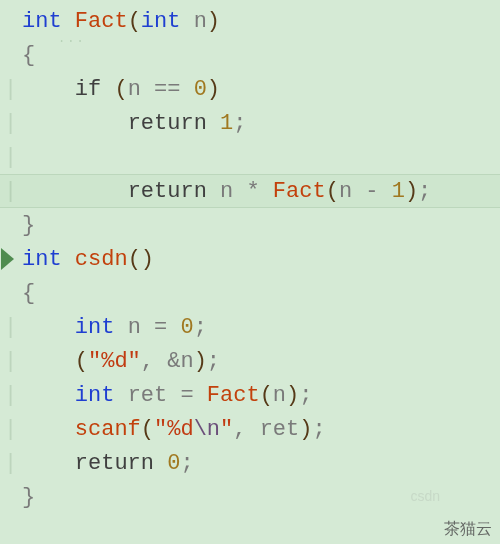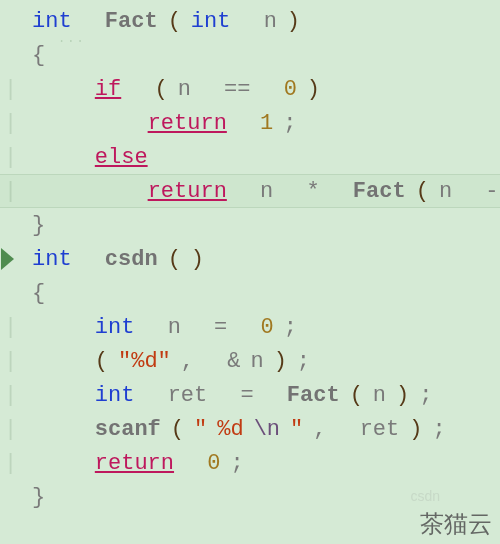--- a/index.html
+++ b/index.html
@@ -20,21 +20,20 @@
     box-sizing: border-box;
   }
   .line {
     display: flex;
     align-items: center;
     height: 34px;
     padding-left: 4px;
     white-space: pre;
     position: relative;
     color: #222;
-    gap: 10px;
   }
   .gutter {
     width: 18px;
     display: inline-block;
     flex-shrink: 0;
     color: #b7d2b7;
   }
   .guide {
     color: rgba(120,150,120,0.25);
   }
@@ -55,22 +54,22 @@
     position: absolute;
     left: 1px;
     top: 6px;
     width: 0;
     height: 0;
     border-top: 11px solid transparent;
     border-bottom: 11px solid transparent;
     border-left: 13px solid #4f8c4f;
   }
   .tok-kw { color: #1f3fd1; }
-  .tok-ctrl { color: #be185d; text-decoration: underline; }
-  .tok-fn { color: #737373; font-weight: bold; }
+  .tok-ctrl { color: #404040; }
+  .tok-fn { color: #c2410c; }
   .tok-paren { color: #563a18; }
   .tok-brace { color: #7a7a7a; }
   .tok-op { color: #7a7a7a; }
   .tok-num { color: #a07820; }
   .tok-str { color: #c13b12; }
   .tok-esc { color: #6b4f7a; }
   .tok-id { color: #7a7a7a; }
   .tok-semi { color: #7a7a7a; }
   .dots {
     position: absolute;
@@ -78,21 +77,21 @@
     top: 32px;
     color: #b7d2b7;
     font-size: 12px;
     letter-spacing: 2px;
   }
   .watermark {
     position: absolute;
     right: 8px;
     bottom: 4px;
     font-family: "Microsoft YaHei", sans-serif;
-    font-size: 24px;
+    font-size: 16px;
     color: rgba(80,80,80,0.85);
     pointer-events: none;
   }
   .faint-watermark {
     position: absolute;
     right: 60px;
     bottom: 40px;
     font-family: sans-serif;
     font-size: 14px;
     color: rgba(120,120,120,0.15);
@@ -121,21 +120,21 @@
     <span>    </span><span class="tok-ctrl">if</span><span> </span><span class="tok-paren">(</span><span class="tok-id">n</span><span> </span><span class="tok-op">==</span><span> </span><span class="tok-num">0</span><span class="tok-paren">)</span>
   </div>
 
   <div class="line">
     <span class="gutter guide">|</span>
     <span>        </span><span class="tok-ctrl">return</span><span> </span><span class="tok-num">1</span><span class="tok-semi">;</span>
   </div>
 
   <div class="line">
     <span class="gutter guide">|</span>
-    <span>    </span><span class="tok-ctrl">else</span>
+    <span>    </span>
   </div>
 
   <div class="line highlighted">
     <span class="gutter guide">|</span>
     <span>        </span><span class="tok-ctrl">return</span><span> </span><span class="tok-id">n</span><span> </span><span class="tok-op">*</span><span> </span><span class="tok-fn">Fact</span><span class="tok-paren">(</span><span class="tok-id">n</span><span> </span><span class="tok-op">-</span><span> </span><span class="tok-num">1</span><span class="tok-paren">)</span><span class="tok-semi">;</span>
   </div>
 
   <div class="line">
     <span class="gutter"></span>
     <span class="tok-brace">}</span>

